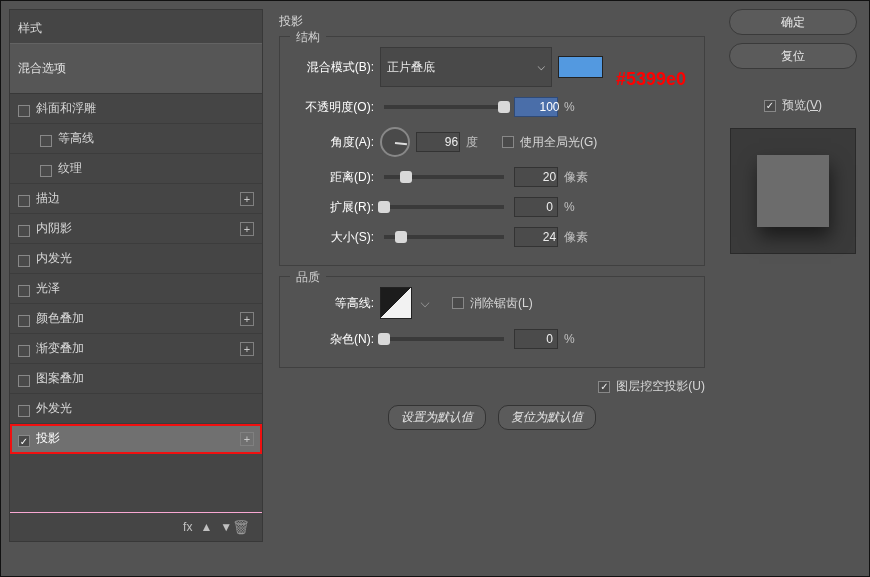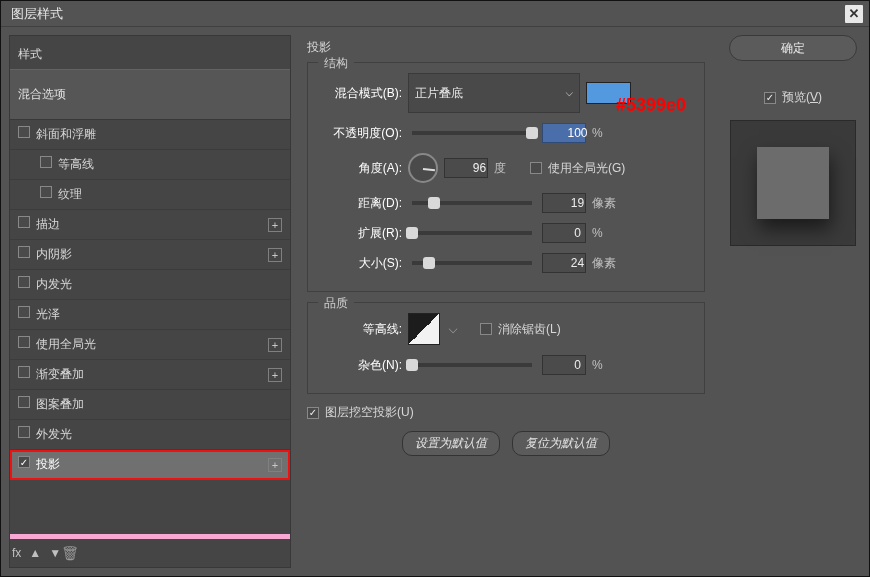--- a/index.html
+++ b/index.html
@@ -5,31 +5,31 @@
 * { box-sizing: border-box; margin: 0; padding: 0; }
 body { font-family: "Microsoft YaHei", "SimSun", Arial, sans-serif; font-size: 12px; background: #fff; }
 
 .window { width: 870px; height: 577px; background: #535353; border: 1px solid #111; position: relative; }
 .titlebar { background: #535353; border-bottom: 1px solid #404040; height: 26px; display: flex; align-items: center; justify-content: space-between; padding: 0 6px 0 10px; }
 .titlebar .t { color: #e8e8e8; font-size: 13px; }
 .titlebar .close { width: 18px; height: 18px; display:flex; align-items:center; justify-content:center; color:#333; background:#e8e8e8; border-radius:1px; cursor:pointer; font-size: 13px; font-weight:bold; }
 
 .body { display: flex; padding: 8px; gap: 6px; height: calc(100% - 26px); position:relative; }
 
-.sidebar { width: 282px; background: #454545; border: 1px solid #383838; display: flex; flex-direction: column; }
+.sidebar { width: 254px; background: #454545; border: 1px solid #383838; display: flex; flex-direction: column; }
 .side-head { color: #d7d7d7; padding: 10px 8px 6px 8px; font-size: 12px; }
 .side-section { color: #e0e0e0; padding: 16px 8px; background: #565656; border-top: 1px solid #636363; border-bottom: 1px solid #383838; }
-.side-item { display:flex; align-items:flex-start; gap:6px; padding: 6px 6px 6px 8px; color:#d8d8d8; border-bottom: 1px solid #3c3c3c; position:relative; }
+.side-item { display:flex; align-items:flex-end; gap:6px; padding: 6px 6px 6px 8px; color:#d8d8d8; border-bottom: 1px solid #3c3c3c; position:relative; }
 .side-item.indent { padding-left: 30px; }
 .side-item .cb { width:12px; height:12px; border:1px solid #888; background:#4a4a4a; display:inline-flex; align-items:center; justify-content:center; font-size:10px; color:#fff; }
 .side-item .add { position:absolute; right: 8px; top:50%; transform:translateY(-50%); width:14px; height:14px; border:1px solid #808080; display:flex; align-items:center; justify-content:center; color:#c8c8c8; font-size:11px; }
 .side-item.selected { background:#707070; color:#fff; }
 .side-item.hl { outline: 2px solid #f01010; outline-offset: -2px; }
 
-.sidebar-footer { margin-top:auto; display:flex; align-items:center; justify-content:flex-start; padding: 6px 2px; border-top:5px solid #f9a8d4; }
+.sidebar-footer { margin-top:auto; display:flex; align-items:center; justify-content:flex-end; padding: 6px 12px; border-top:1px solid #f9a8d4; }
 .sidebar-footer .fxbtn { color:#c0c0c0; font-size:12px; display:flex; gap:8px; align-items:center; }
 .sidebar-footer .trash { color:#999; font-size:14px; }
 
 .main { flex:1; display:flex; gap:10px; }
 
 .panel { flex:1; background: #535353; color:#d8d8d8; padding: 4px 10px 8px 10px; }
 .panel .title { color:#d8d8d8; margin-bottom:6px; }
 .group { border: 1px solid #404040; background:#535353; margin-bottom:10px; padding:10px 12px 8px 12px; position:relative; }
 .group .legend { position:absolute; top:-8px; left:10px; background:#535353; padding: 0 6px; color:#cfcfcf; font-size:12px; }
 
@@ -65,24 +65,20 @@
 
 .watermark { position:absolute; right:4px; bottom:-2px; font-family: "Segoe Script","Comic Sans MS",cursive; color:#444; text-align:right; }
 .watermark .l1 { font-size:28px; font-weight:bold; font-style:italic; letter-spacing:1px; }
 .watermark .l2 { font-size:12px; letter-spacing:4px; color:#888; margin-top:-6px; }
 .ul { text-decoration: underline; }
 </style>
 </head>
 <body>
 
 <div class="window">
-  <div class="titlebar">
-    <span class="t">图层样式</span>
-    <span class="close">✕</span>
-  </div>
   <div class="body">
 
     <div class="sidebar">
       <div class="side-head">样式</div>
       <div class="side-section"><span>混合选项</span></div>
 
       <div class="side-item">
         <span class="cb"></span>
         <span>斜面和浮雕</span>
       </div>
@@ -107,21 +103,21 @@
       <div class="side-item">
         <span class="cb"></span>
         <span>内发光</span>
       </div>
       <div class="side-item">
         <span class="cb"></span>
         <span>光泽</span>
       </div>
       <div class="side-item">
         <span class="cb"></span>
-        <span>使用全局光</span>
+        <span>颜色叠加</span>
         <span class="add">+</span>
       </div>
       <div class="side-item">
         <span class="cb"></span>
         <span>渐变叠加</span>
         <span class="add">+</span>
       </div>
       <div class="side-item">
         <span class="cb"></span>
         <span>图案叠加</span>
@@ -181,21 +177,21 @@
             <span class="unit">度</span>
             <span class="ck"></span>
             <span>使用全局光(G)</span>
           </div>
 
           <div class="row">
             <span class="label">距离(D):</span>
             <div class="slider">
                 <div class="thumb" style="left:18%"></div>
               </div>
-            <div class="valuebox">19</div>
+            <div class="valuebox">20</div>
             <span class="unit">像素</span>
           </div>
           <div class="row">
             <span class="label">扩展(R):</span>
             <div class="slider">
                 <div class="thumb" style="left:0%"></div>
               </div>
             <div class="valuebox">0</div>
             <span class="unit">%</span>
           </div>
@@ -224,33 +220,34 @@
           <div class="row">
             <span class="label">杂色(N):</span>
             <div class="slider">
                 <div class="thumb" style="left:0%"></div>
               </div>
             <div class="valuebox">0</div>
             <span class="unit">%</span>
           </div>
         </div>
 
-        <div class="row" style="justify-content:flex-start;">
+        <div class="row" style="justify-content:flex-end;">
           <span class="ck on"></span>
           <span>图层挖空投影(U)</span>
         </div>
 
         <div class="btnrow">
           <div class="pillbtn">设置为默认值</div>
           <div class="pillbtn">复位为默认值</div>
         </div>
       </div>
 
       <div class="rightcol">
         <div class="rbtn">确定</div>
+        <div class="rbtn">复位</div>
         <div class="preview-ck">
           <span class="ck on"></span>
           <span>预览(<span class="ul">V</span>)</span>
         </div>
         <div class="preview-box">
           <div class="preview-inner"></div>
         </div>
       </div>
     </div>
 

